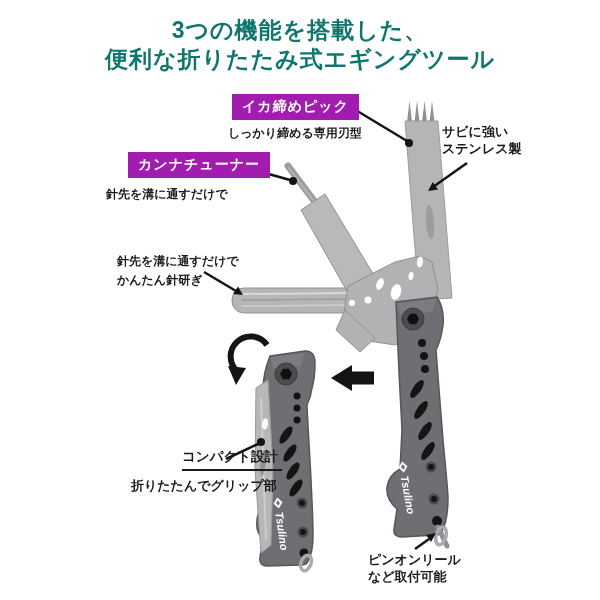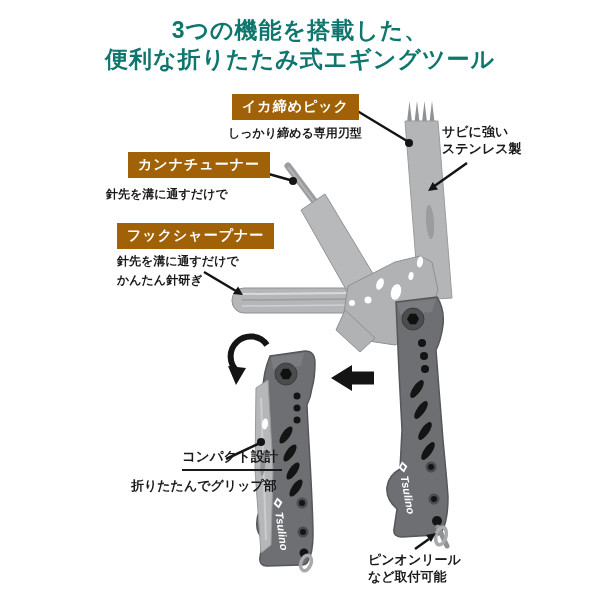--- a/index.html
+++ b/index.html
@@ -7,21 +7,21 @@
     position:relative;width:600px;height:600px;background:#ffffff;overflow:hidden;
     font-family:"Liberation Sans","DejaVu Sans",sans-serif;color:#1a1a1a;
   }
   #artwork{position:absolute;left:0;top:0;width:600px;height:600px;}
   .abs{position:absolute;}
   .title{
     left:0;top:16px;width:600px;text-align:center;
     font-size:23px;font-weight:bold;line-height:29px;letter-spacing:1px;color:#0f766e;
   }
   .black-label{
-    background:#a16207;color:#ffffff;font-size:14px;font-weight:bold;
+    background:#a21caf;color:#ffffff;font-size:14px;font-weight:bold;
     padding:4px 10px;letter-spacing:1px;display:inline-block;white-space:nowrap;
   }
   .desc{font-size:12px;font-weight:bold;line-height:19px;white-space:nowrap;color:#1a1a1a;}
   .side-note{font-size:13px;font-weight:bold;line-height:17px;white-space:nowrap;color:#1a1a1a;}
   .underlined-title{
     font-size:13.5px;font-weight:bold;display:inline-block;white-space:nowrap;
     border-bottom:2.5px solid #1a1a1a;padding:0 4px 3px 0;color:#1a1a1a;
   }
 </style>
 </head>
@@ -190,23 +190,20 @@
   <div class="abs side-note" style="left:442px;top:123px;">
     <div>サビに強い</div>
     <div>ステンレス製</div>
   </div>
 
   <div class="abs" style="left:128px;top:152px;text-align:center;">
     <span class="black-label">カンナチューナー</span>
   </div>
   <div class="abs desc" style="left:106px;top:185px;">針先を溝に通すだけで</div>
 
-  <div class="abs" style="left:117px;top:223px;">
-    <span class="black-label">フックシャープナー</span>
-  </div>
   <div class="abs desc" style="left:117px;top:252px;">
     <div>針先を溝に通すだけで</div>
     <div>かんたん針研ぎ</div>
   </div>
 
   <div class="abs" style="left:134px;top:447px;margin-left:48px;">
     <span class="underlined-title">コンパクト設計</span>
   </div>
   <div class="abs side-note" style="left:131px;top:477px;">
     <div>折りたたんでグリップ部</div>

